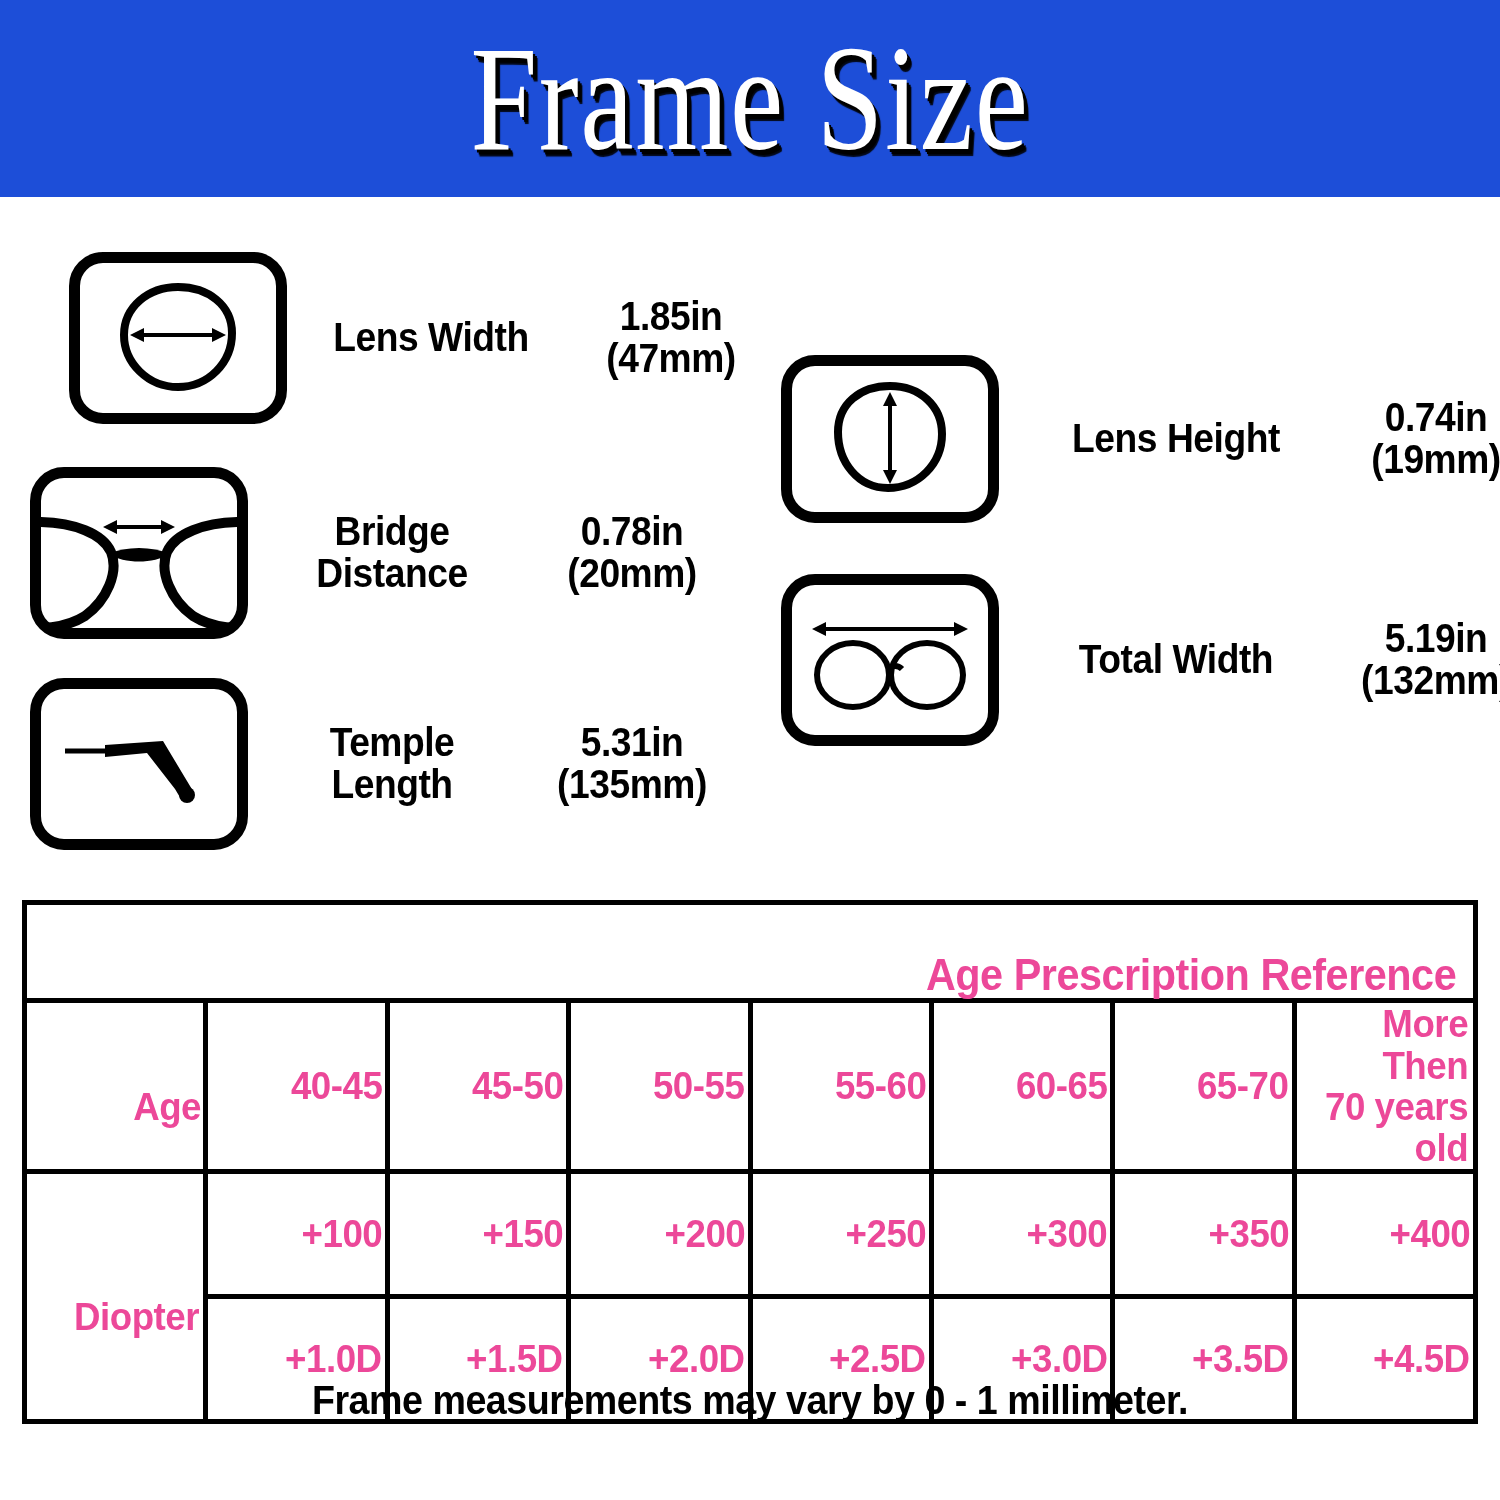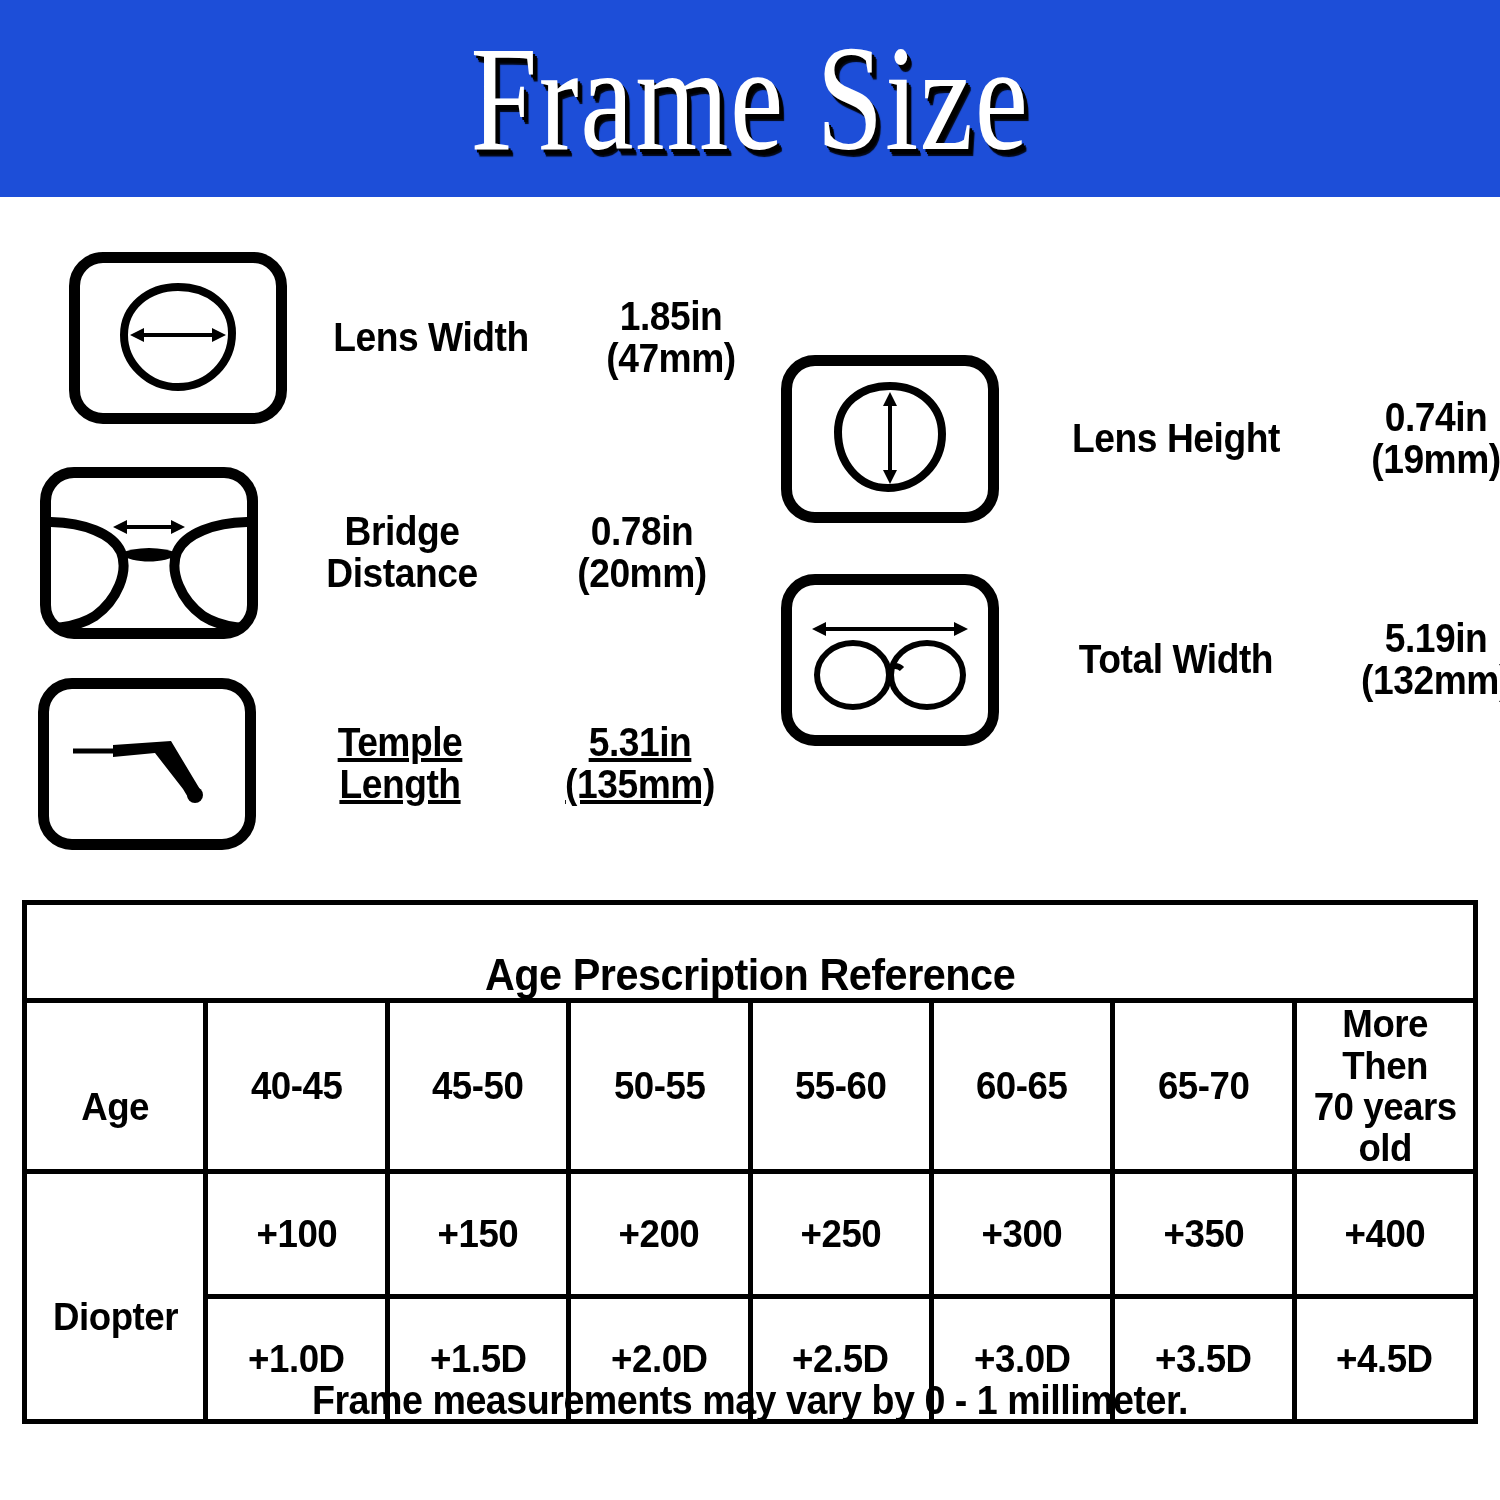--- a/index.html
+++ b/index.html
@@ -69,22 +69,22 @@
     color: #000;
     text-align: center;
     line-height: 1.04;
     transform: scaleX(0.93);
     letter-spacing: -0.5px;
     white-space: pre-line;
   }
 
   
   #row-lens-width  { left: 30px;  top: 252px; margin-left: 39px; }
-  #row-bridge      { left: 30px;  top: 467px; margin-left: 10px; }
-  #row-temple      { left: 38px;  top: 678px; text-decoration: underline; }
+  #row-bridge      { left: 30px;  top: 467px; }
+  #row-temple      { left: 30px;  top: 678px; }
   
   #row-lens-height { left: 781px; top: 355px; }
   #row-total-width { left: 781px; top: 574px; }
 
   #row-lens-width  .icon-box { width: 218px; height: 172px; }
   #row-bridge      .icon-box { width: 218px; height: 172px; }
   #row-temple      .icon-box { width: 218px; height: 172px; }
   #row-lens-height .icon-box { width: 218px; height: 168px; }
   #row-total-width .icon-box { width: 218px; height: 172px; }
 
@@ -106,24 +106,24 @@
     position: absolute;
     left: 22px;
     top: 900px;
     width: 1456px;
     border-collapse: collapse;
     table-layout: fixed;
     background: #fff;
   }
   #prescription-table td {
     border: 5px solid #000;
-    text-align: center;
+    text-align: right;
     vertical-align: middle;
     font-weight: bold;
-    color: #000000;
+    color: #ec4899;
     font-size: 39px;
     line-height: 1.06;
     letter-spacing: -0.5px;
     padding: 0;
     white-space: pre-line;
   }
   #prescription-table td > span { display: inline-block; transform: scaleX(0.94); }
   .tbl-title {
     font-size: 44px !important;
     height: 76px;

